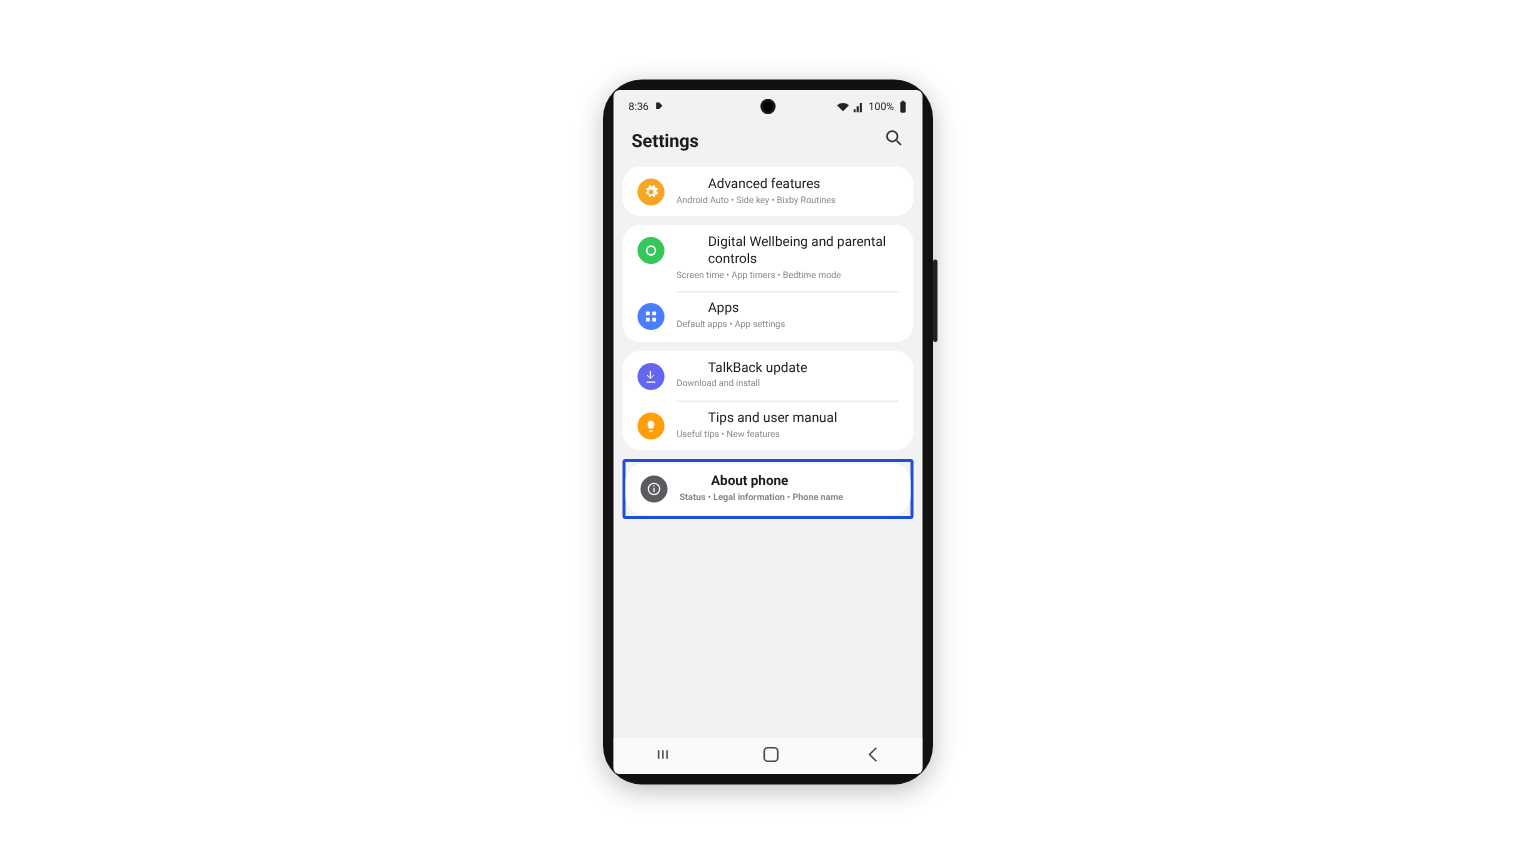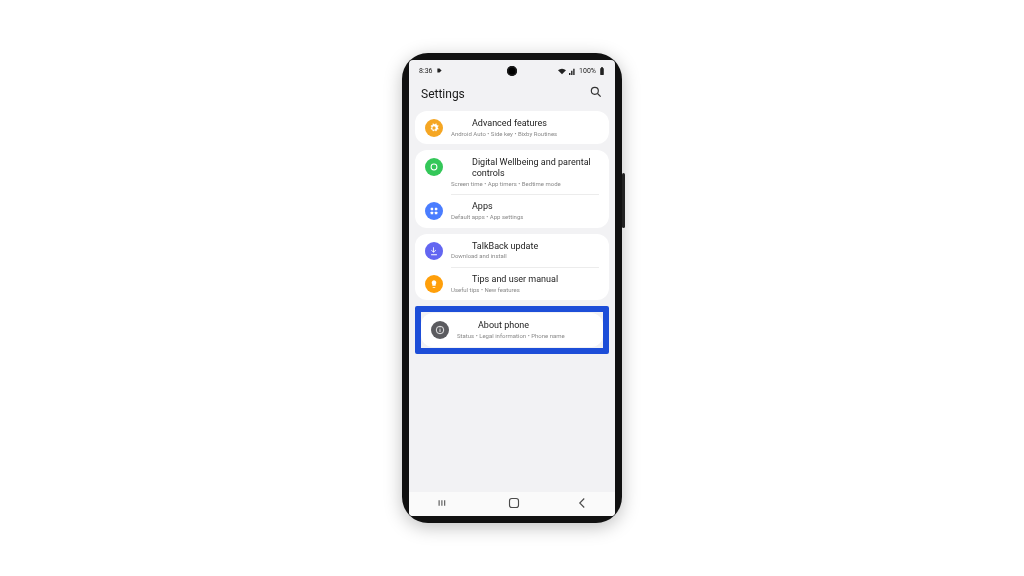--- a/index.html
+++ b/index.html
@@ -77,21 +77,21 @@
   }
   .statusbar .right svg { display:block; }
   .header {
     display: flex;
     justify-content: space-between;
     align-items: center;
     padding: 4px 12px 8px;
   }
   .header-title {
     font-size: 12px;
-    font-weight: 400;
+    font-weight: 700;
     color: #1b1b1b;
   }
   .search-btn { color:#333; }
   .content {
     flex: 1;
     padding: 0 6px;
     overflow: hidden;
   }
   .card {
     background: #ffffff;
@@ -136,23 +136,24 @@
     line-height: 1.2;
     margin-left: 21px;
   }
   .item-sub {
     font-size: 6px;
     color: #8a8a8a;
     line-height: 1.25;
     margin-top: 1px;
   }
   .highlight-box {
-    border: 6px solid #1d4ed8;
+    border: 2px solid #1d4ed8;
     border-radius: 2px;
     padding: 1px 0;
+    font-weight: bold;
   }
   .navbar {
     height: 24px;
     background: #fafafa;
     display: flex;
     justify-content: space-around;
     align-items: center;
     color: #4b4b4b;
   }
   .navbar span { font-size: 10px; line-height:1; }

